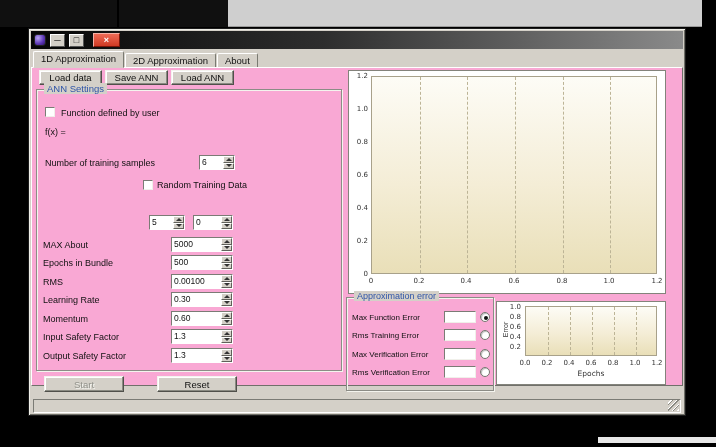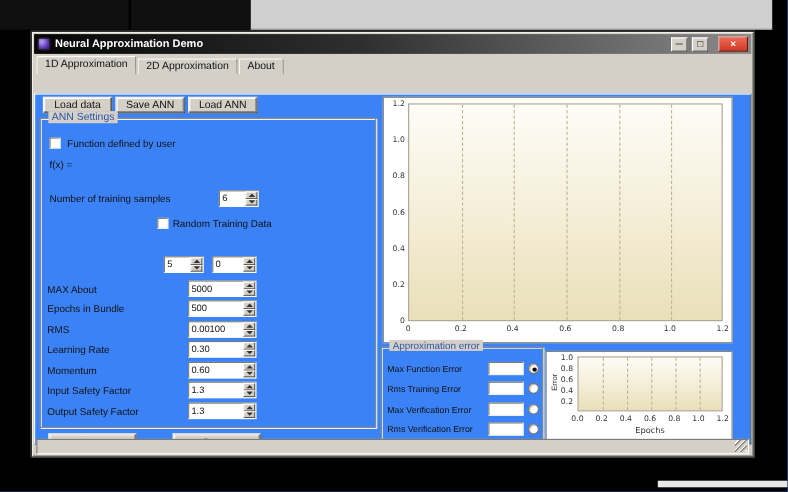--- a/index.html
+++ b/index.html
@@ -8,21 +8,21 @@
   .ab{position:absolute}
   .win{left:28px;top:28px;width:658px;height:388px;background:#d4d0c8;border:1px solid #1c1c1c;box-shadow:inset 1px 1px 0 #efefe8,inset -1px -1px 0 #6f6f68}
   .tbar{left:2px;top:2px;width:652px;height:18px;background:linear-gradient(90deg,#050505 0%,#2e2e2e 45%,#8a8a8a 100%);display:flex;align-items:center;gap:4px;padding:0 3px}
   .appicon{width:12px;height:12px;border-radius:3px;background:radial-gradient(circle at 30% 30%,#b9a6f2,#5b34b5 60%,#2d1566);border:1px solid #222;flex:0 0 auto}
   .ttl{color:#fff;font-size:10px;font-weight:bold;flex:1;white-space:nowrap;overflow:hidden}
   .wbtn{width:15px;height:13px;background:#d4d0c8;border:1px solid;border-color:#fff #555 #555 #fff;font-size:9px;line-height:11px;text-align:center;color:#111;flex:0 0 auto}
   .wbtn.close{width:27px;height:14px;background:linear-gradient(180deg,#ef6a55,#cf3a24);color:#fff;border-color:#f5b0a5 #7a1408 #7a1408 #f5b0a5;font-weight:bold;margin-left:5px;line-height:12px}
   .tabs{left:4px;top:21px;height:18px;display:flex;align-items:flex-end}
   .tab{height:15px;padding:1px 7px;font-size:9.5px;color:#111;background:#d4d0c8;border:1px solid;border-color:#fff #7a7a72 #d4d0c8 #fff;border-radius:2px 2px 0 0;margin-right:1px;white-space:nowrap}
   .tab.active{height:17px;position:relative;z-index:5}
-  .page{left:2px;top:56px;width:652px;height:319px;background:#3b82f6;border:1px solid;border-color:#fff #70706a #70706a #fff}
+  .page{left:2px;top:38px;width:652px;height:319px;background:#f9a8d4;border:1px solid;border-color:#fff #70706a #70706a #fff}
   .btn{background:#d4d0c8;border:1px solid;border-color:#f4f4ee #50504b #50504b #f4f4ee;box-shadow:inset -1px -1px 0 #8a8a82,inset 1px 1px 0 #fff;font-size:9.5px;color:#111;display:flex;align-items:center;justify-content:center;white-space:nowrap}
   .btn.disabled-look{color:#92928b;text-shadow:1px 1px 0 #f4f4ef}
   .grp{border:1px solid #8c8c86;box-shadow:inset 1px 1px 0 #f4f4ee,1px 1px 0 #f4f4ee}
   .gtt{position:absolute;top:-7px;left:7px;background:#d4d0c8;padding:0 3px;font-size:9.5px;color:#2f55a8;white-space:nowrap}
   .lbl{position:absolute;font-size:9px;color:#111;white-space:nowrap}
   .chk{position:absolute;width:10px;height:10px;background:#fff;border:1px solid;border-color:#7b7b75 #f0f0ea #f0f0ea #7b7b75}
   .spin{position:absolute;display:flex;background:#fff;border:1px solid;border-color:#7b7b75 #fff #fff #7b7b75}
   .spin .v{flex:1;font-size:8.5px;padding:1px 2px;color:#111;white-space:nowrap;overflow:hidden}
   .udc{width:11px;display:flex;flex-direction:column}
   .ud{flex:1;background:#d4d0c8;border:1px solid;border-color:#fff #60605a #60605a #fff;display:flex;align-items:center;justify-content:center}
@@ -51,21 +51,20 @@
 
 <div class="ab" style="left:0;top:0;width:228px;height:27px;background:#101010"></div>
 <div class="ab" style="left:117px;top:0;width:2px;height:27px;background:#000"></div>
 <div class="ab" style="left:228px;top:0;width:474px;height:27px;background:#cfcfcf;border-bottom:1px solid #9a9a9a"></div>
 <div class="ab" style="left:598px;top:437px;width:118px;height:6px;background:#e8e8e8"></div>
 
 <div class="ab win">
 
   <div class="ab tbar">
     <span class="appicon"></span>
-    <span class="ttl">Neural Approximation Demo</span>
     <span class="wbtn">─</span>
     <span class="wbtn">□</span>
     <span class="wbtn close">×</span>
   </div>
 
   <div class="ab tabs">
     <span class="tab active">1D Approximation</span>
     <span class="tab">2D Approximation</span>
     <span class="tab">About</span>
   </div>

